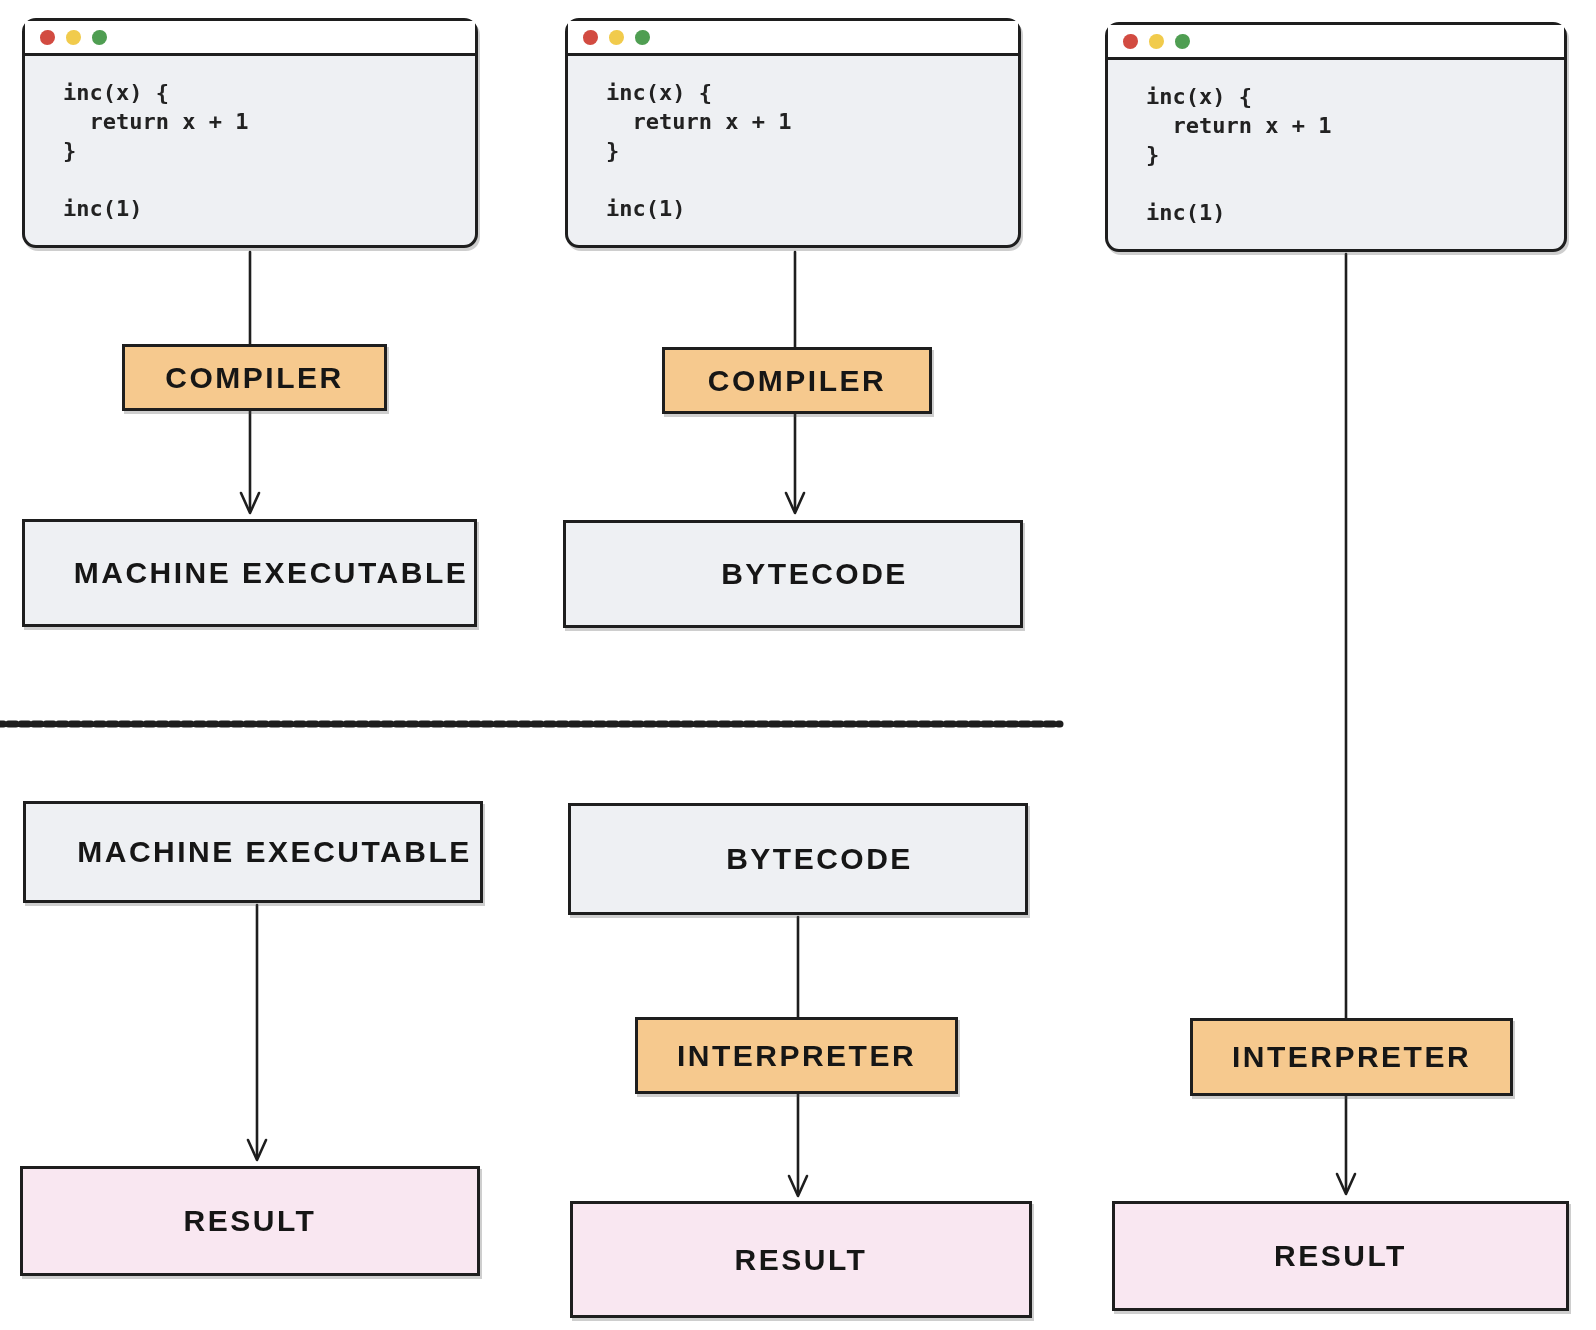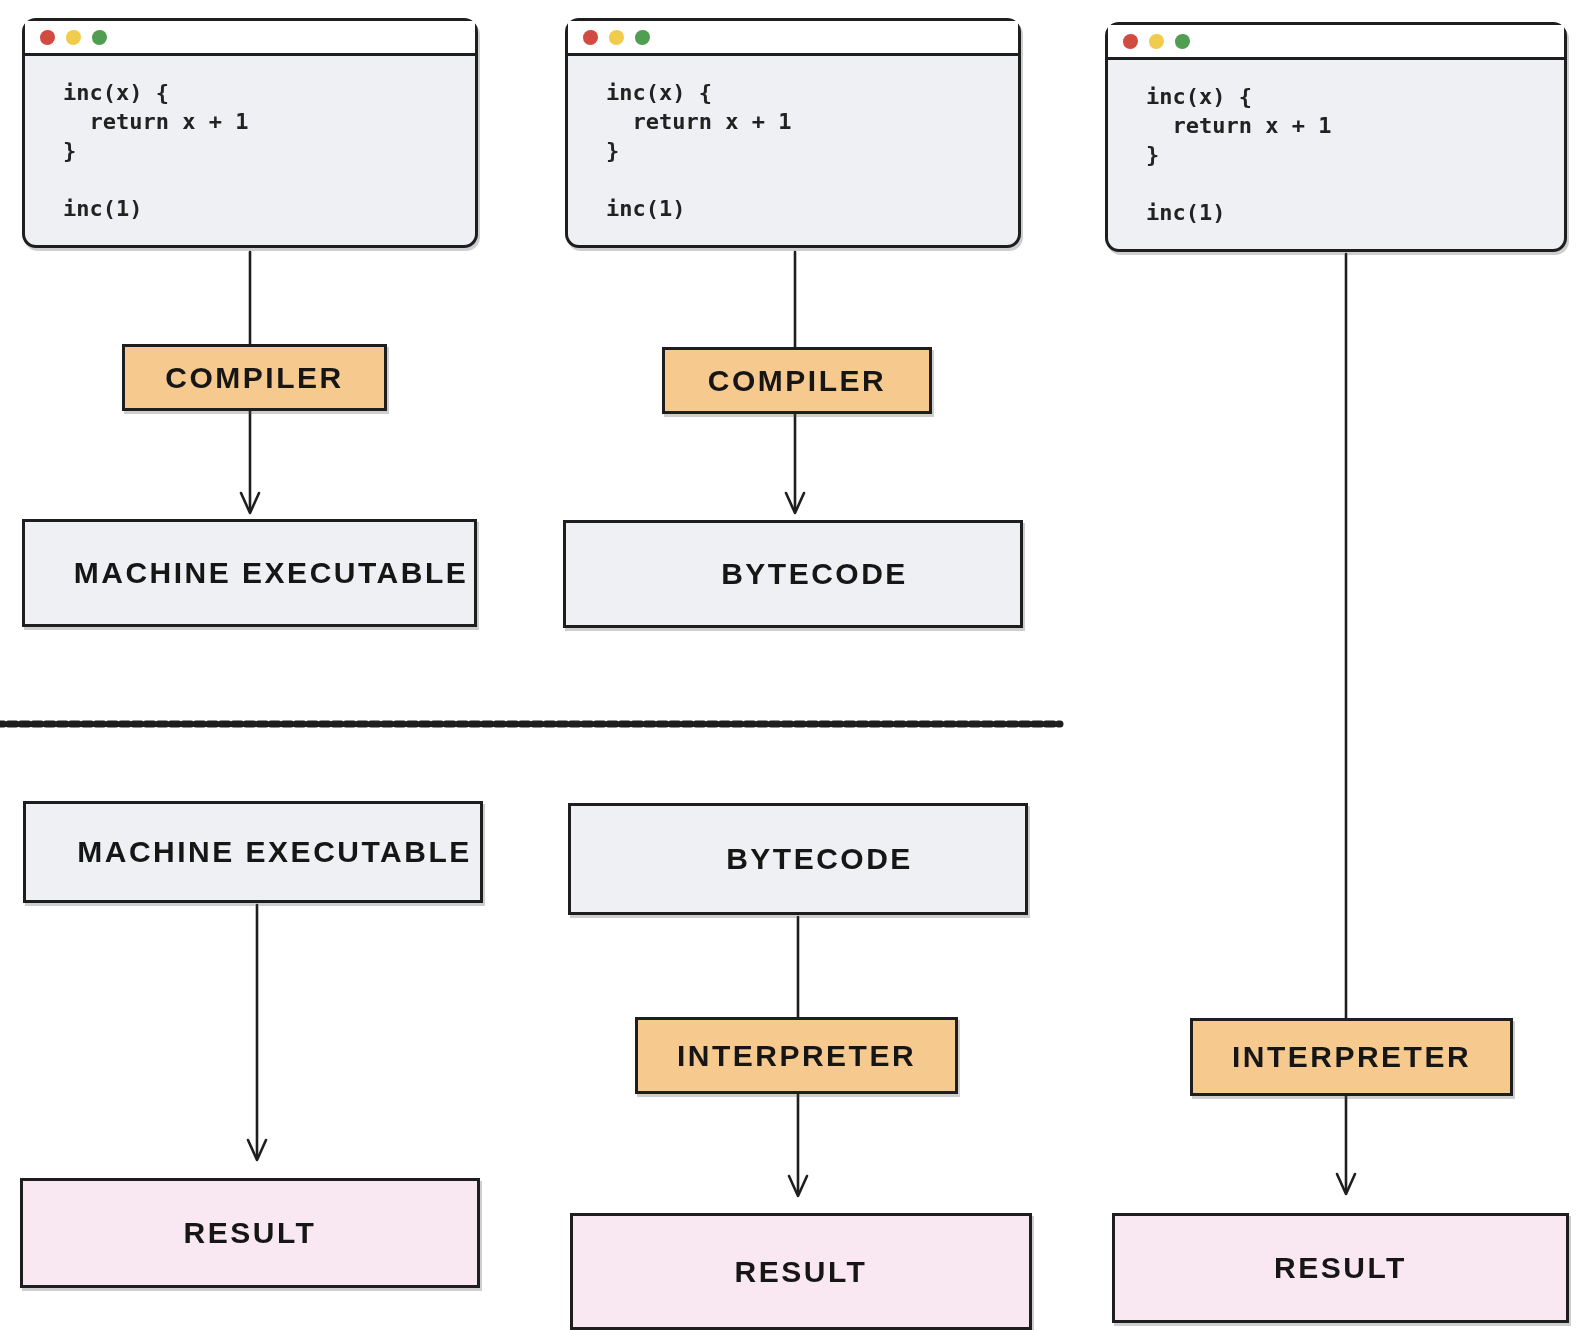--- a/index.html
+++ b/index.html
@@ -47,21 +47,21 @@
   .code-line{white-space:pre;min-height:29px;line-height:29px;}
 
   .box{
     position:absolute;z-index:2;border:3px solid var(--ink);border-radius:0;
     box-sizing:border-box;display:flex;align-items:center;justify-content:center;
     box-shadow:2px 3px 0 rgba(80,80,80,.28);
     color:#161616;font-weight:bold;font-size:30px;letter-spacing:2.5px;
   }
   .box.gray{background:var(--box-gray-fill);padding-left:43px;}
   .box.orange{background:var(--box-orange-fill);}
-  .box.pink{background:var(--box-pink-fill);margin-top:12px;}
+  .box.pink{background:var(--box-pink-fill);}
 </style>
 </head>
 <body>
 
 <div class="canvas">
 
   <svg class="arrows" viewBox="0 0 1596 1330">
     <g>
       <line class="flow" x1="250" y1="252" x2="250" y2="509"></line>
       <polyline class="head" points="241,493 250,513 259,493"></polyline>

